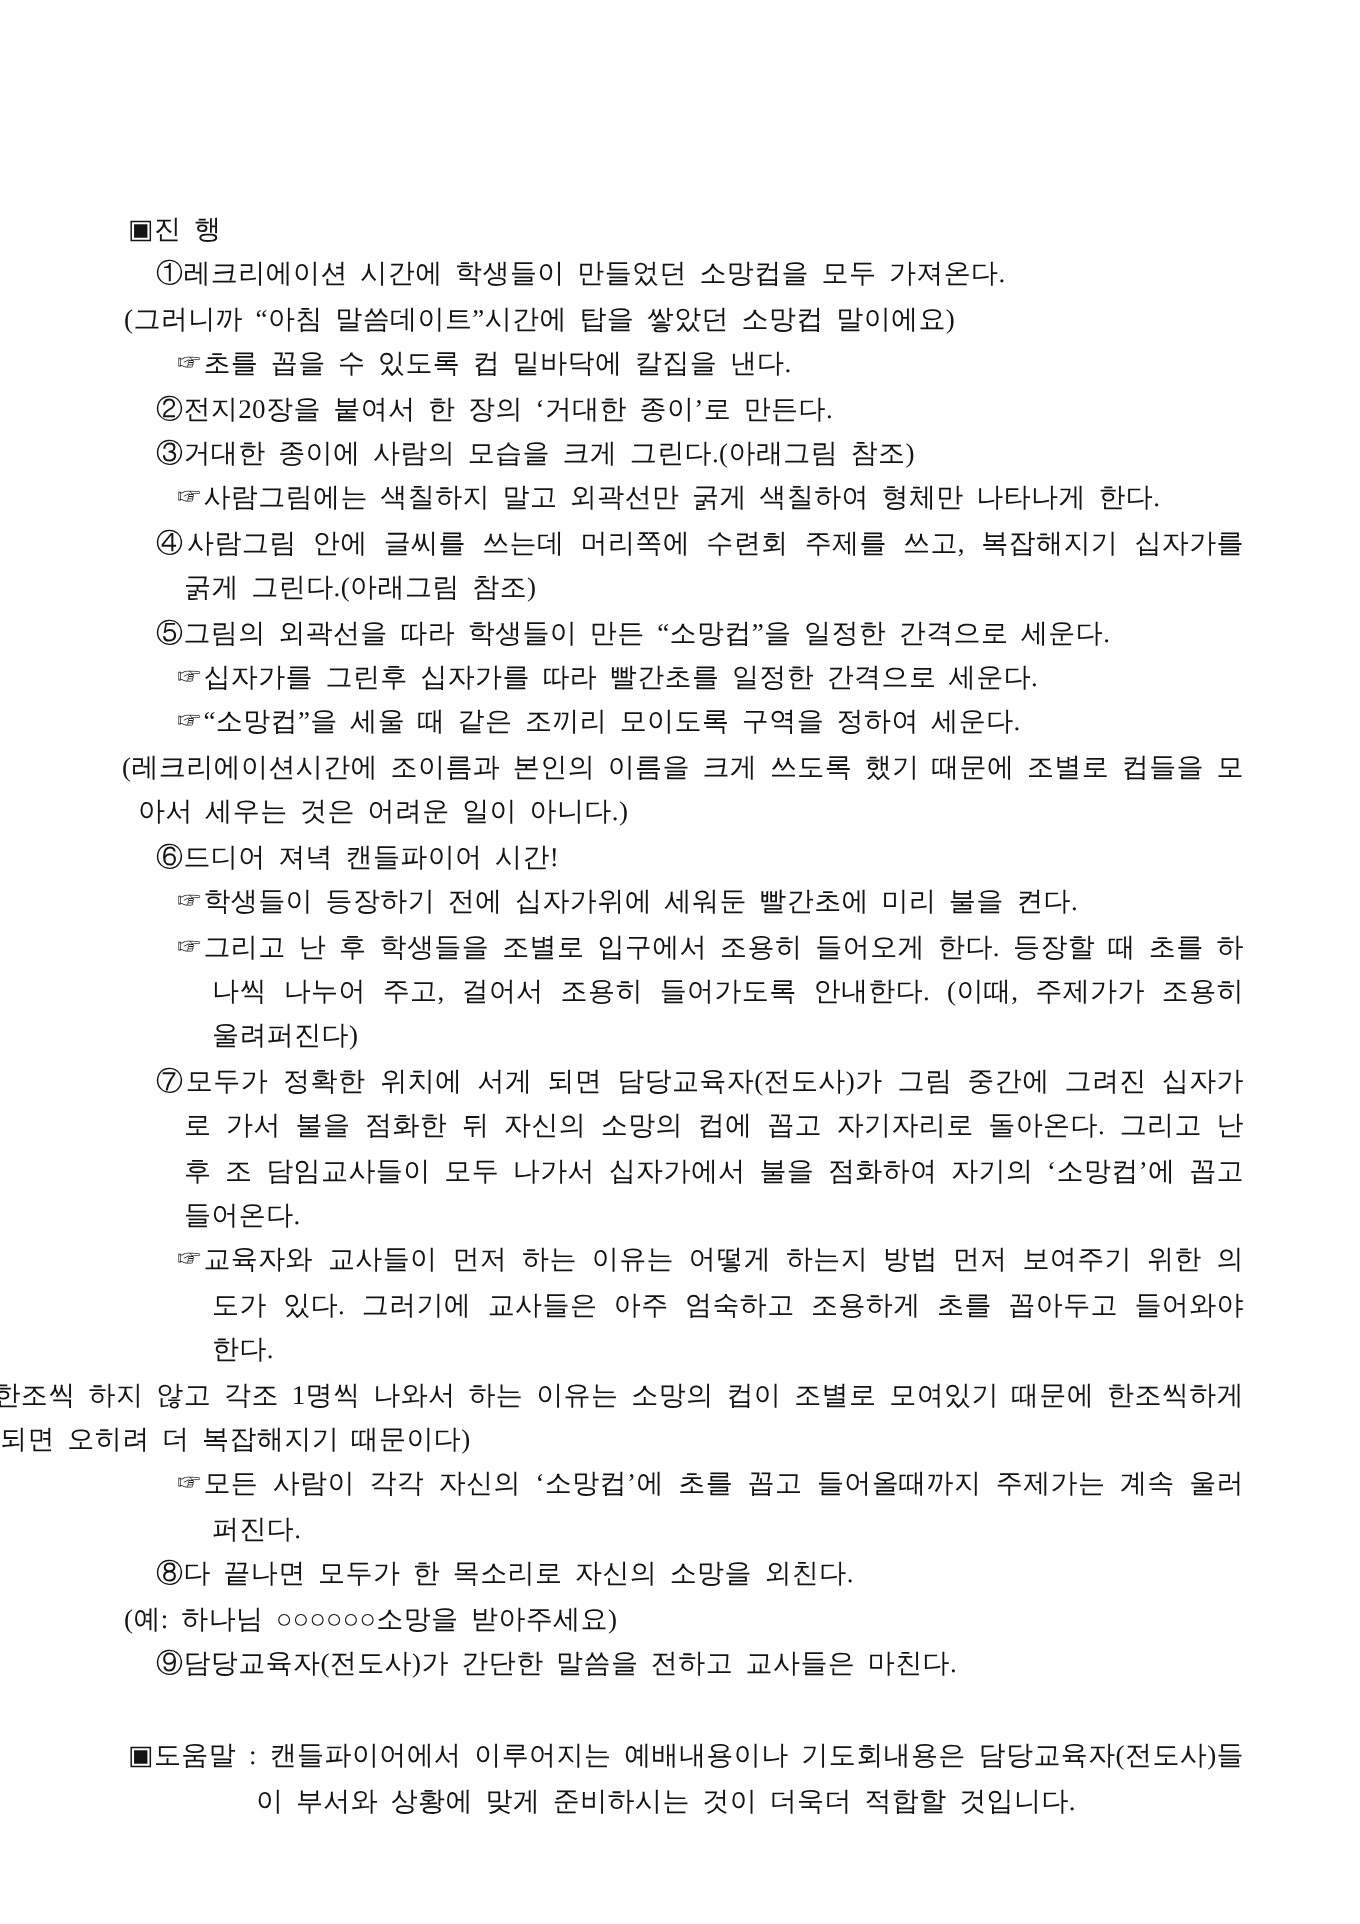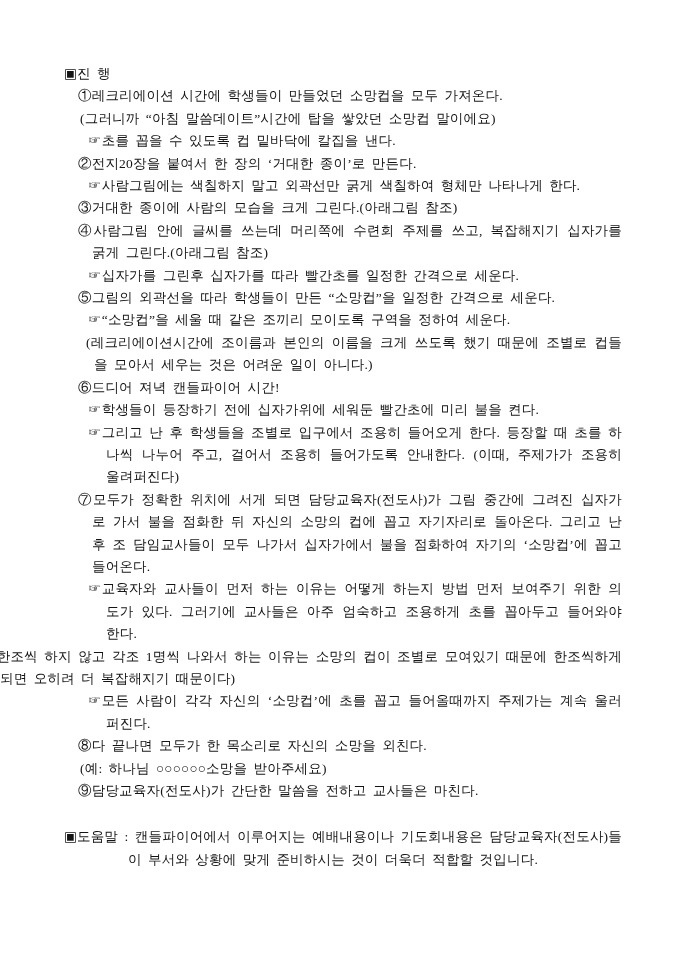--- a/index.html
+++ b/index.html
@@ -13,49 +13,49 @@
     overflow: hidden;
     font-family: "Liberation Serif", "DejaVu Serif", serif;
     font-size: 13.5px;
     line-height: 22.4px;
     color: #141414;
   }
   .page {
     box-sizing: border-box;
     width: 680px;
     height: 771px;
-    padding-top: 63px;
+    padding-top: 104px;
     padding-right: 58px;
   }
   .line {
     text-align: justify;
     word-spacing: 0.20em;
     letter-spacing: 0.2px;
   }
   .heading {
     margin-left: 64px;
     text-align: left;
   }
   .num {
     margin-left: 92px;
     text-indent: -14px;
   }
   .hand {
     margin-left: 106px;
     text-indent: -18px;
   }
   .paren1 {
-    margin-left: 80px;
+    margin-left: 62px;
     text-align: left;
   }
   .paren2 {
     text-indent: -8px;
   }
   .paren3 {
-    margin-left: 94px;
+    margin-left: 69px;
     text-indent: -8px;
   }
   .help {
     margin-left: 128px;
     text-indent: -64px;
     margin-top: 24px;
   }
   .marker {
     display: inline;
   }
@@ -63,25 +63,25 @@
 </head>
 <body>
 
 <div class="page">
   <div id="doc-lines">
       <div class="line heading"><span class="marker">▣</span><span class="txt">진  행</span></div>
       <div class="line num"><span class="txt">①레크리에이션 시간에 학생들이 만들었던 소망컵을 모두 가져온다.</span></div>
       <div class="line paren1"><span class="txt">(그러니까 “아침 말씀데이트”시간에 탑을 쌓았던 소망컵 말이에요)</span></div>
       <div class="line hand"><span class="marker">☞</span><span class="txt">초를 꼽을 수 있도록 컵 밑바닥에 칼집을 낸다.</span></div>
       <div class="line num"><span class="txt">②전지20장을 붙여서 한 장의 ‘거대한 종이’로 만든다.</span></div>
+      <div class="line num"><span class="txt">③거대한 종이에 사람의 모습을 크게 그린다.(아래그림 참조)</span></div>
       <div class="line hand"><span class="marker">☞</span><span class="txt">사람그림에는 색칠하지 말고 외곽선만 굵게 색칠하여 형체만 나타나게 한다.</span></div>
-      <div class="line num"><span class="txt">③거대한 종이에 사람의 모습을 크게 그린다.(아래그림 참조)</span></div>
       <div class="line num"><span class="txt">④사람그림 안에 글씨를 쓰는데 머리쪽에 수련회 주제를 쓰고, 복잡해지기 십자가를 굵게 그린다.(아래그림 참조)</span></div>
+      <div class="line num"><span class="txt">⑤그림의 외곽선을 따라 학생들이 만든 “소망컵”을 일정한 간격으로 세운다.</span></div>
       <div class="line hand"><span class="marker">☞</span><span class="txt">십자가를 그린후 십자가를 따라 빨간초를 일정한 간격으로 세운다.</span></div>
-      <div class="line num"><span class="txt">⑤그림의 외곽선을 따라 학생들이 만든 “소망컵”을 일정한 간격으로 세운다.</span></div>
       <div class="line hand"><span class="marker">☞</span><span class="txt">“소망컵”을 세울 때 같은 조끼리 모이도록 구역을 정하여 세운다.</span></div>
       <div class="line paren3"><span class="txt">(레크리에이션시간에 조이름과 본인의 이름을 크게 쓰도록 했기 때문에 조별로 컵들을 모아서 세우는 것은 어려운 일이 아니다.)</span></div>
       <div class="line num"><span class="txt">⑥드디어 져녁 캔들파이어 시간!</span></div>
       <div class="line hand"><span class="marker">☞</span><span class="txt">학생들이 등장하기 전에 십자가위에 세워둔 빨간초에 미리 불을 켠다.</span></div>
       <div class="line hand"><span class="marker">☞</span><span class="txt">그리고 난 후 학생들을 조별로 입구에서 조용히 들어오게 한다. 등장할 때 초를 하나씩 나누어 주고, 걸어서 조용히 들어가도록 안내한다. (이때, 주제가가 조용히 울려퍼진다)</span></div>
       <div class="line num"><span class="txt">⑦모두가 정확한 위치에 서게 되면 담당교육자(전도사)가 그림 중간에 그려진 십자가로 가서 불을 점화한 뒤 자신의 소망의 컵에 꼽고 자기자리로 돌아온다. 그리고 난 후 조 담임교사들이 모두 나가서 십자가에서 불을 점화하여 자기의 ‘소망컵’에 꼽고 들어온다.</span></div>
       <div class="line hand"><span class="marker">☞</span><span class="txt">교육자와 교사들이 먼저 하는 이유는 어떻게 하는지 방법 먼저 보여주기 위한 의도가 있다. 그러기에 교사들은 아주 엄숙하고 조용하게 초를 꼽아두고 들어와야 한다.</span></div>
       <div class="line paren2"><span class="txt">(한조씩 하지 않고 각조 1명씩 나와서 하는 이유는 소망의 컵이 조별로 모여있기 때문에 한조씩하게 되면 오히려 더 복잡해지기 때문이다)</span></div>
       <div class="line hand"><span class="marker">☞</span><span class="txt">모든 사람이 각각 자신의 ‘소망컵’에 초를 꼽고 들어올때까지 주제가는 계속 울러 퍼진다.</span></div>
       <div class="line num"><span class="txt">⑧다 끝나면 모두가 한 목소리로 자신의 소망을 외친다.</span></div>

